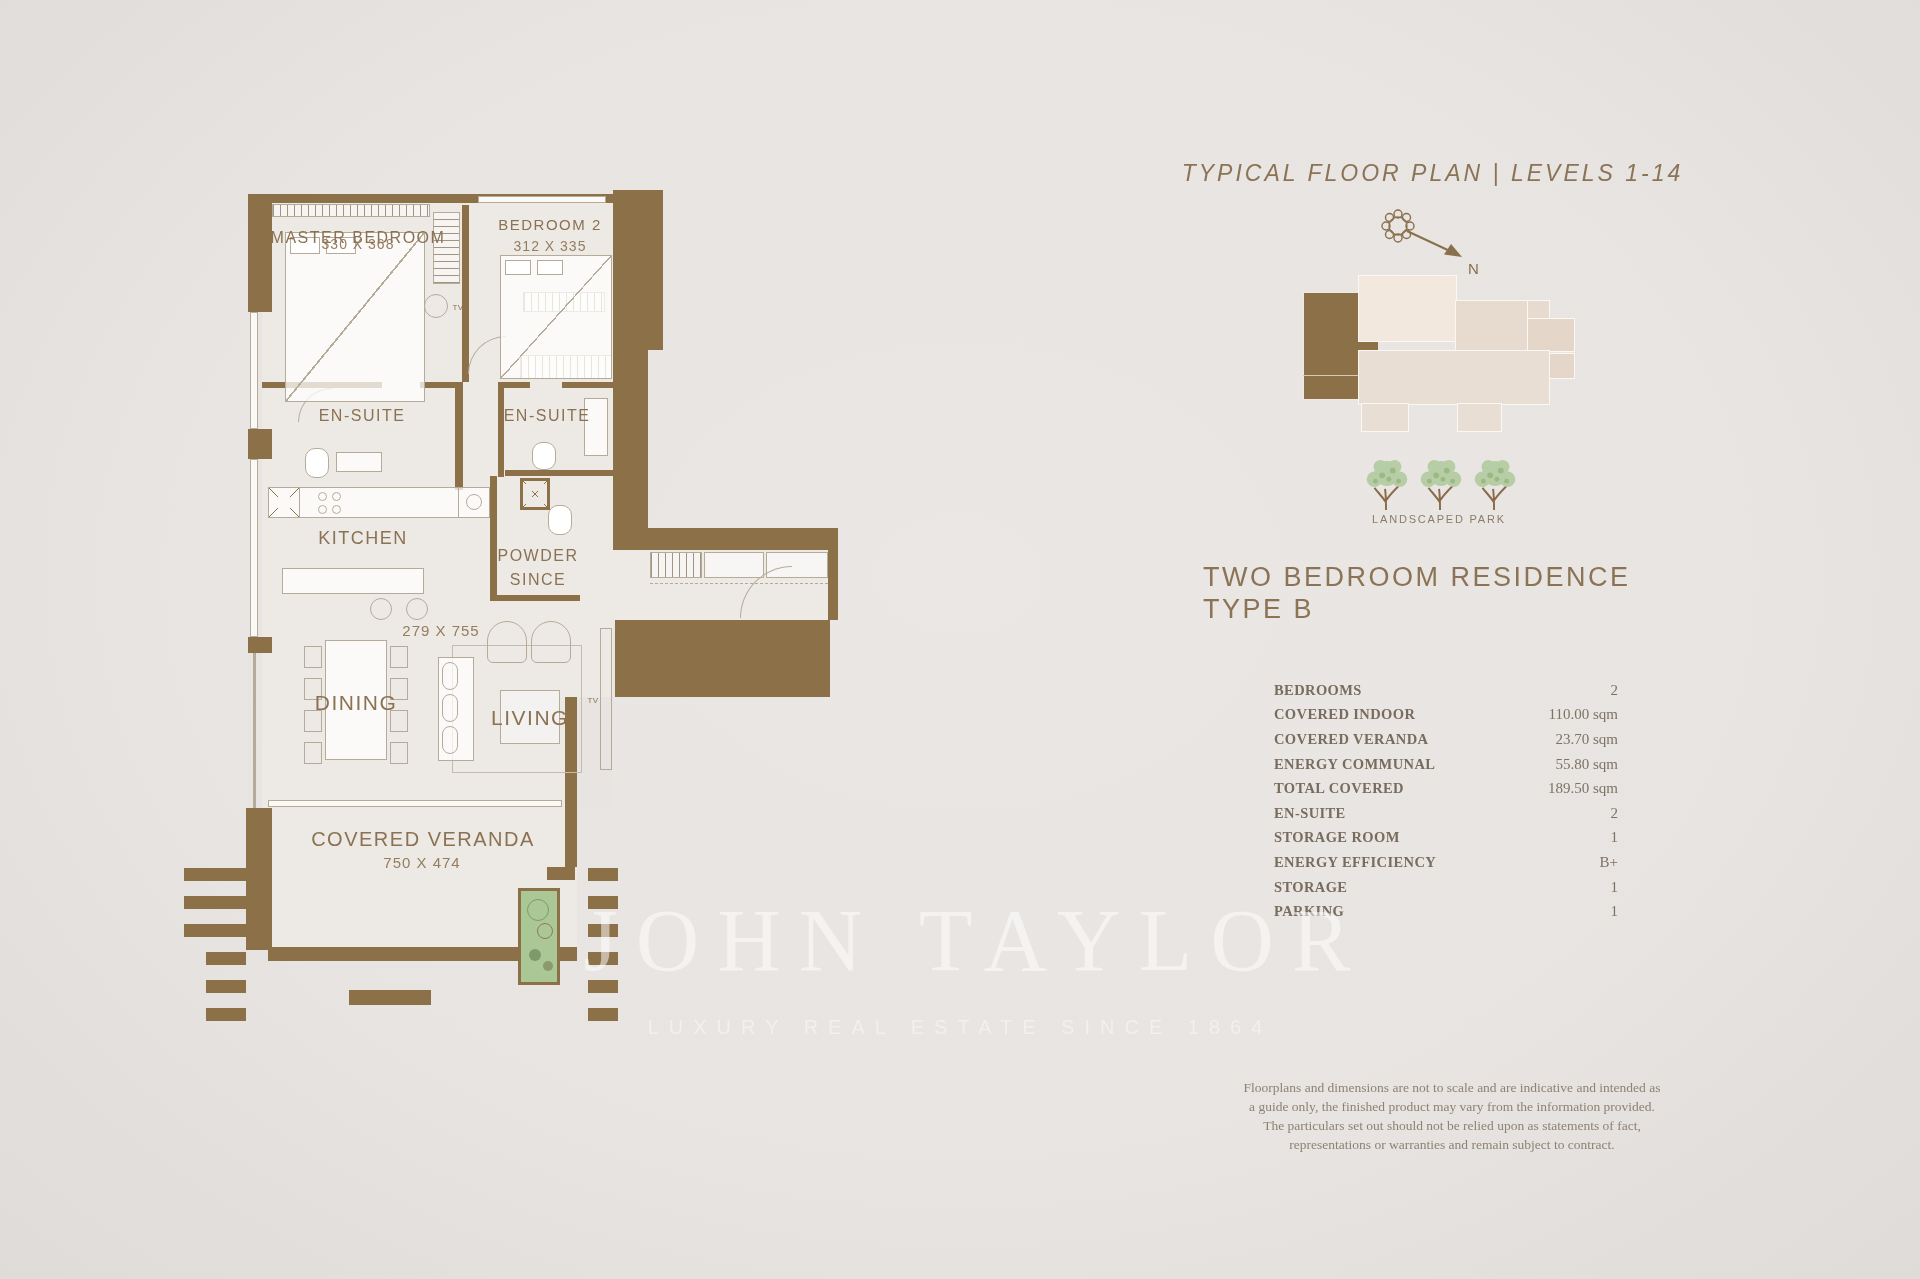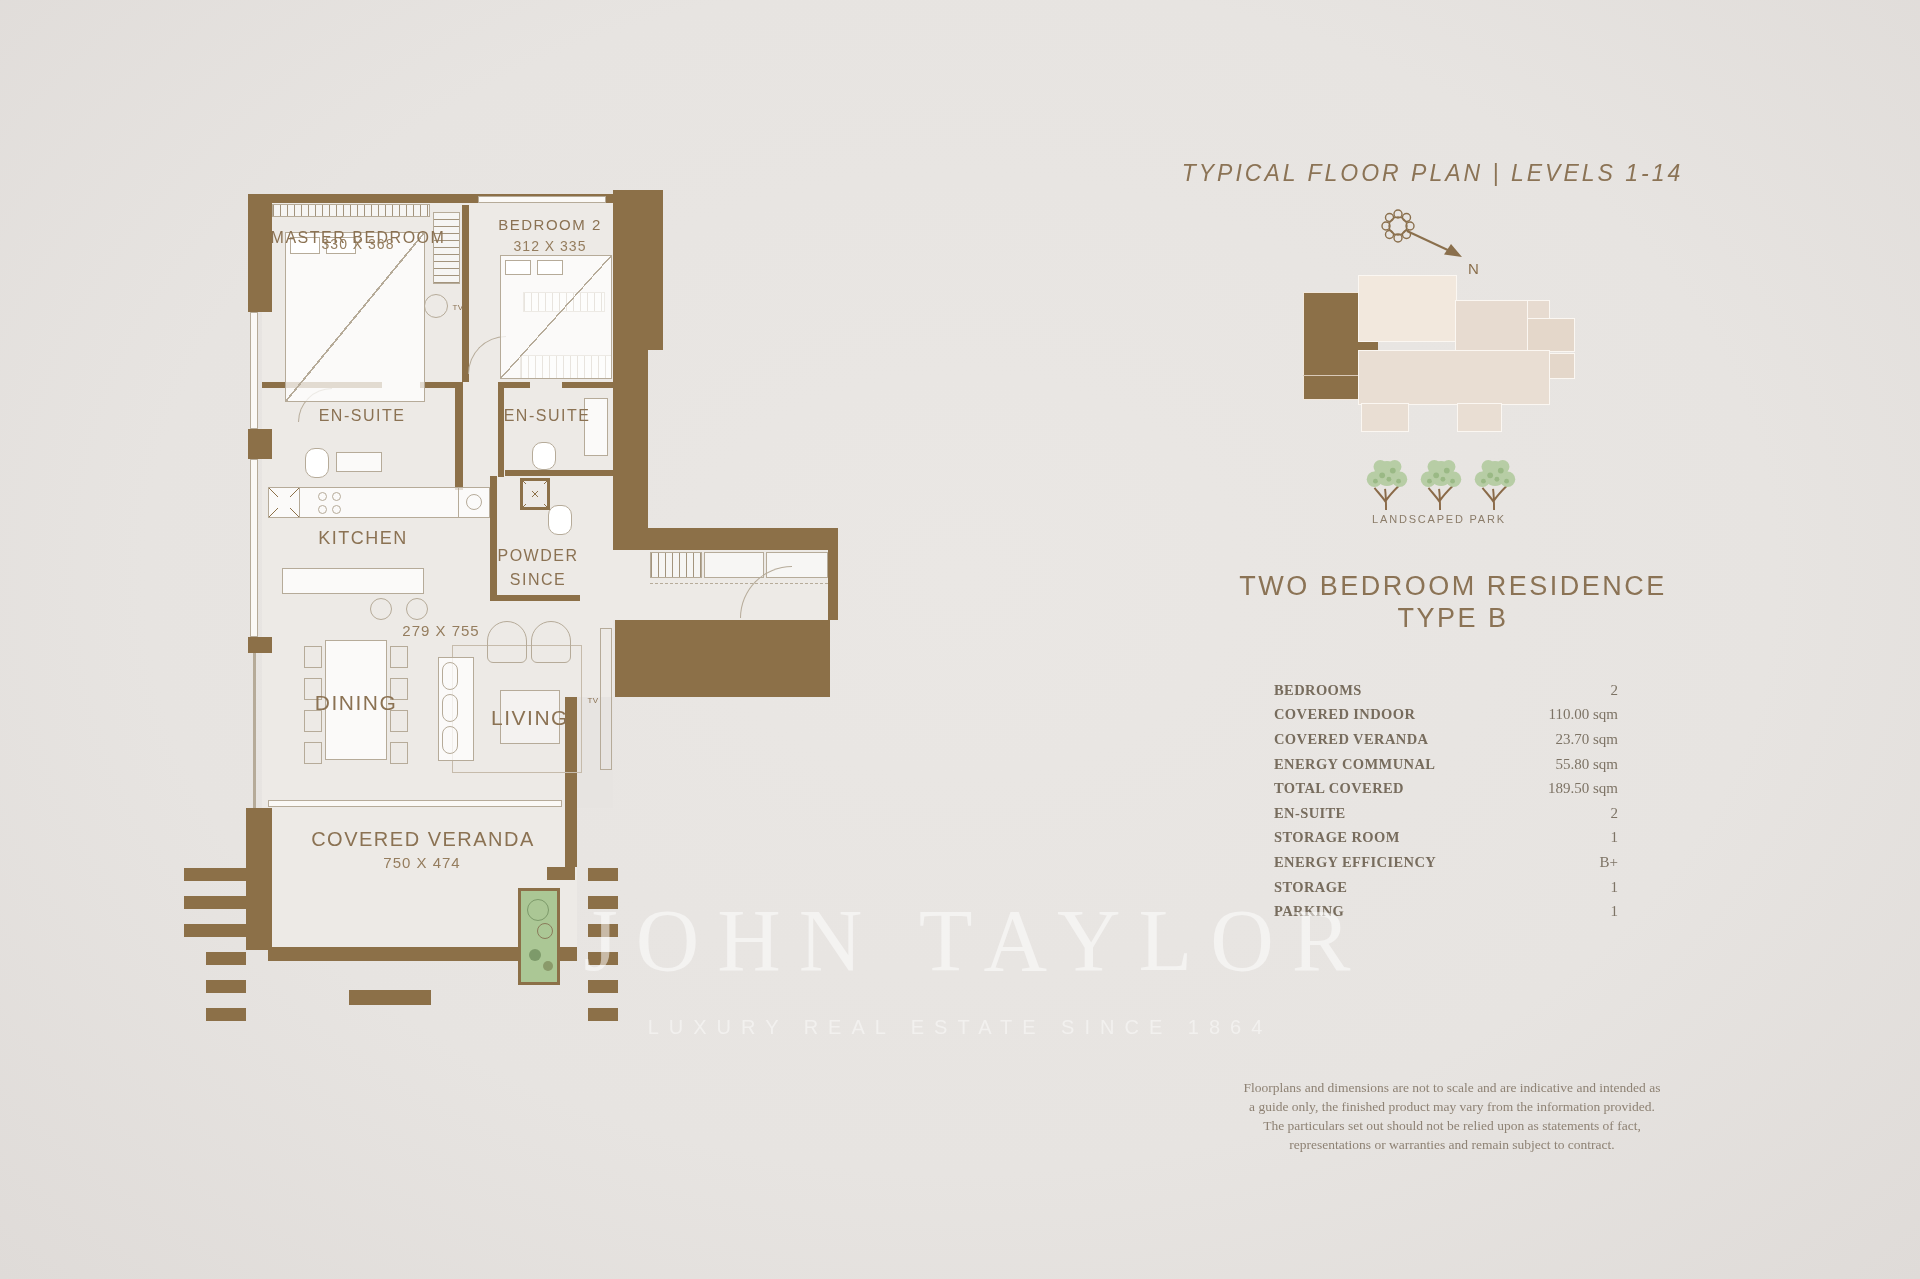--- a/index.html
+++ b/index.html
@@ -21,21 +21,21 @@
   .stv{position:absolute;background:repeating-linear-gradient(90deg,#a3947d 0 1px,transparent 1px 7px);border:1px solid #b6ab99;box-sizing:border-box;background-color:rgba(255,255,255,.5);}
   .sth{position:absolute;background:repeating-linear-gradient(0deg,#a3947d 0 1px,transparent 1px 7px);border:1px solid #b6ab99;box-sizing:border-box;background-color:rgba(255,255,255,.5);}
   .lab{position:absolute;transform:translate(-50%,-50%);color:#8b7253;letter-spacing:1.5px;white-space:nowrap;text-align:center;}
   .dims{font-size:14px;color:#957d5e;letter-spacing:1px;}
   .arc{position:absolute;border-top:1px solid #b6ab99;border-left:1px solid #b6ab99;border-top-left-radius:100%;box-sizing:border-box;}
   .dash{position:absolute;height:0;border-top:1px dashed #b6ab99;}
   .win{position:absolute;background:#fbf9f6;border:1px solid #b6ab99;box-sizing:border-box;}
   .thinline{position:absolute;background:#b6ab99;}
   
   .title{position:absolute;color:#8b7355;font-size:23px;letter-spacing:3px;font-weight:500;text-align:center;}
-  .h2{position:absolute;color:#8b7355;font-size:27px;letter-spacing:2.5px;font-weight:500;text-align:center;margin-top:9px;}
+  .h2{position:absolute;color:#8b7355;font-size:27px;letter-spacing:2.5px;font-weight:500;text-align:left;}
   .blk{position:absolute;}
   .spec-row{display:flex;justify-content:space-between;align-items:center;height:24.6px;}
   .spec-label{font-family:"Liberation Serif",serif;font-weight:700;font-size:14.5px;letter-spacing:.4px;color:#776c5d;}
   .spec-value{font-family:"Liberation Serif",serif;font-size:15px;color:#7d7365;}
   .disclaimer{position:absolute;font-family:"Liberation Serif",serif;font-size:13.5px;line-height:1.42;color:#8e8274;text-align:center;}
   .park{position:absolute;color:#8b7c69;font-size:11px;letter-spacing:1.8px;text-align:center;}
   .nlab{position:absolute;color:#8a6f4c;font-size:15px;}
   .wm1{position:absolute;left:0;top:890px;width:1920px;text-align:center;
        font-family:"Liberation Serif",serif;font-size:88px;letter-spacing:18px;
        color:rgba(255,255,255,.52);pointer-events:none;padding-left:16px;}

